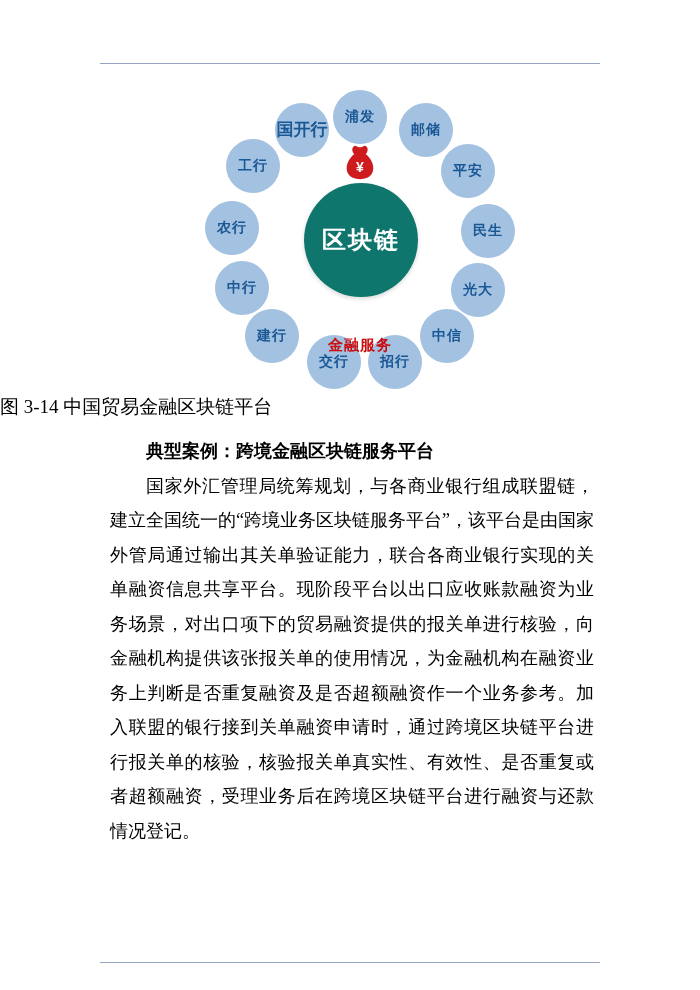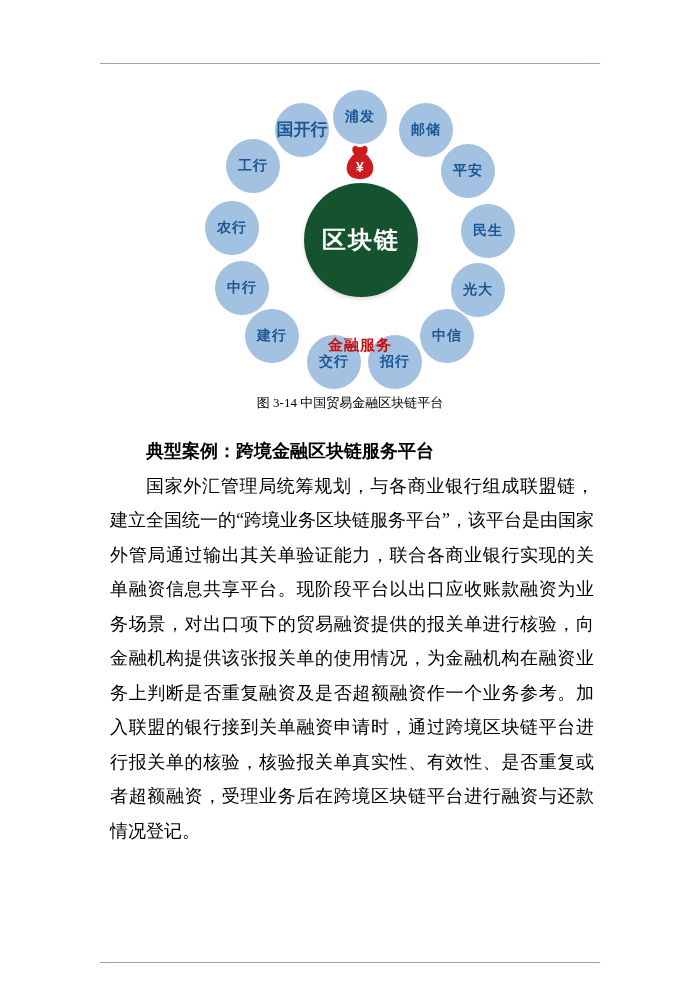--- a/index.html
+++ b/index.html
@@ -40,37 +40,37 @@
   .b5  { left: 420px; top: 221px; }
   .b6  { left: 368px; top: 247px; }
   .b7  { left: 307px; top: 247px; }
   .b8  { left: 245px; top: 221px; }
   .b9  { left: 215px; top: 173px; }
   .b10 { left: 205px; top: 113px; }
   .b11 { left: 226px; top: 51px; }
   .b12 { left: 275px; top: 15px; font-size: 17px; letter-spacing: 0; }
   .center-circle {
     position: absolute; left: 304px; top: 95px; width: 114px; height: 114px;
-    border-radius: 50%; background: #14532d; color: #ffffff;
+    border-radius: 50%; background: #0f766e; color: #ffffff;
     display: flex; align-items: center; justify-content: center;
     font-family: "Liberation Sans", "DejaVu Sans", sans-serif;
     font-weight: bold; font-size: 24px; letter-spacing: 2px;
     box-shadow: 0 2px 4px rgba(0,0,0,0.15);
   }
   .moneybag { position: absolute; left: 344px; top: 56px; width: 32px; height: 38px; }
   .service-label {
     position: absolute; left: 280px; top: 216px; width: 160px;
     text-align: center; color: #c90f12; font-weight: bold; font-size: 15px;
     letter-spacing: 1px;
     font-family: "Liberation Sans", "DejaVu Sans", sans-serif;
     margin-top: 32px;
   }
   .caption {
     position: absolute; top: 394px; left: 0; width: 700px;
-    text-align: center; font-size: 13px; color: #000;
+    text-align: left; font-size: 19px; color: #000;
   }
 
   
   .content {
     position: absolute; left: 110px; top: 434px; width: 484px;
     font-size: 18px; line-height: 34.5px;
   }
   .heading { font-weight: bold; text-indent: 2em; }
   .para { text-indent: 2em; text-align: justify; }
 

